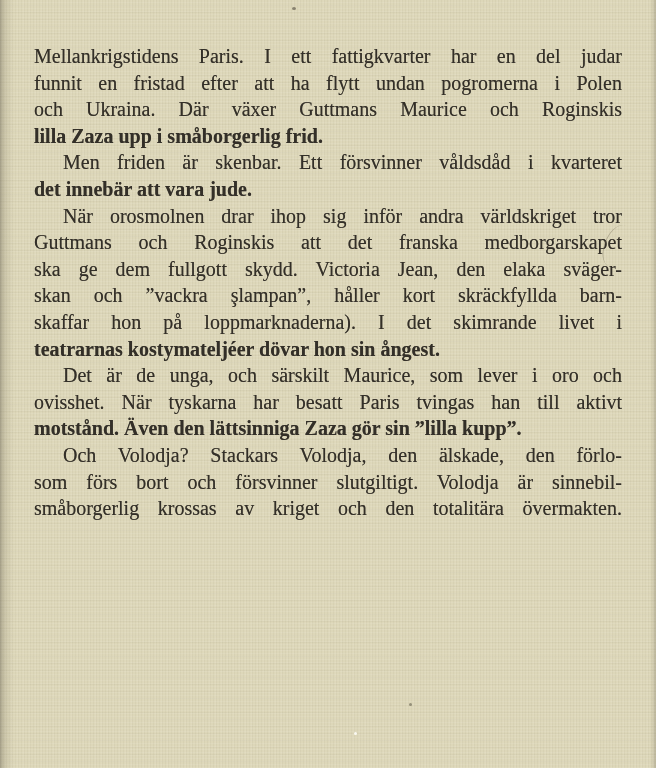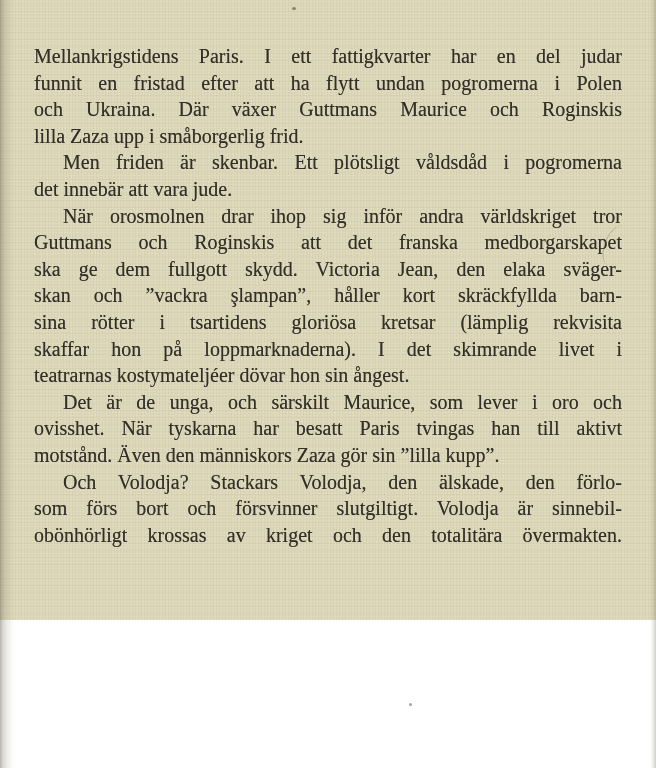--- a/index.html
+++ b/index.html
@@ -5,21 +5,21 @@
   html, body {
     margin: 0;
     padding: 0;
     width: 656px;
     height: 768px;
     overflow: hidden;
   }
   .page {
     position: relative;
     width: 656px;
-    height: 620px;
+    height: 768px;
     box-sizing: border-box;
     padding: 43px 34px 0 34px;
     background-color: #ddd7b9;
     background-image:
       repeating-linear-gradient(0deg, rgba(255,255,255,0.08) 0 1px, rgba(0,0,0,0) 1px 3px),
       repeating-linear-gradient(90deg, rgba(118,110,82,0.06) 0 1px, rgba(0,0,0,0) 1px 3px),
       repeating-linear-gradient(0deg, rgba(0,0,0,0) 0 6px, rgba(118,110,82,0.05) 6px 7px),
       repeating-linear-gradient(90deg, rgba(0,0,0,0) 0 5px, rgba(255,255,255,0.05) 5px 6px);
     font-family: "Liberation Serif", "DejaVu Serif", serif;
     font-size: 20px;
@@ -52,20 +52,21 @@
   }
   .text-block { position: relative; }
   .line {
     text-align: justify;
     text-align-last: justify;
     white-space: normal;
     height: 26.6px;
   }
   .line.last {
     text-align-last: left;
+    font-weight: bold;
   }
   .line.ind {
     text-indent: 29px;
   }
   
   .scratch {
     position: absolute;
     left: 604px; top: 224px;
     width: 26px; height: 44px;
     border-left: 1px solid rgba(105,98,80,0.38);
@@ -86,44 +87,43 @@
   <div class="text-block">
 
     <div>
       <div class="line">Mellankrigstidens Paris. I ett fattigkvarter har en del judar</div>
       <div class="line">funnit en fristad efter att ha flytt undan pogromerna i Polen</div>
       <div class="line">och Ukraina. Där växer Guttmans Maurice och Roginskis</div>
       <div class="line last">lilla Zaza upp i småborgerlig frid.</div>
     </div>
 
     <div>
-      <div class="line ind">Men friden är skenbar. Ett plötsligt våldsdåd i pogromerna</div>
+      <div class="line ind">Men friden är skenbar. Ett försvinner våldsdåd i kvarteret</div>
       <div class="line last">det innebär att vara jude.</div>
     </div>
 
     <div>
       <div class="line ind">När orosmolnen drar ihop sig inför andra världskriget tror</div>
       <div class="line">Guttmans och Roginskis att det franska medborgarskapet</div>
       <div class="line">ska ge dem fullgott skydd. Victoria Jean, den elaka sväger-</div>
       <div class="line">skan och ”vackra şlampan”, håller kort skräckfyllda barn-</div>
-      <div class="line">sina rötter i tsartidens gloriösa kretsar (lämplig rekvisita</div>
       <div class="line">skaffar hon på loppmarknaderna). I det skimrande livet i</div>
       <div class="line last">teatrarnas kostymateljéer dövar hon sin ångest.</div>
     </div>
 
     <div>
       <div class="line ind">Det är de unga, och särskilt Maurice, som lever i oro och</div>
       <div class="line">ovisshet. När tyskarna har besatt Paris tvingas han till aktivt</div>
-      <div class="line last">motstånd. Även den människors Zaza gör sin ”lilla kupp”.</div>
+      <div class="line last">motstånd. Även den lättsinniga Zaza gör sin ”lilla kupp”.</div>
     </div>
 
     <div>
       <div class="line ind">Och Volodja? Stackars Volodja, den älskade, den förlo-</div>
       <div class="line">som förs bort och försvinner slutgiltigt. Volodja är sinnebil-</div>
-      <div class="line">obönhörligt krossas av kriget och den totalitära övermakten.</div>
+      <div class="line">småborgerlig krossas av kriget och den totalitära övermakten.</div>
     </div>
 
   </div>
 
   <div class="scratch"></div>
   <div class="speck s1"></div>
   <div class="speck s2"></div>
   <div class="speck s3"></div>
 
   <div class="edge-left"></div>

